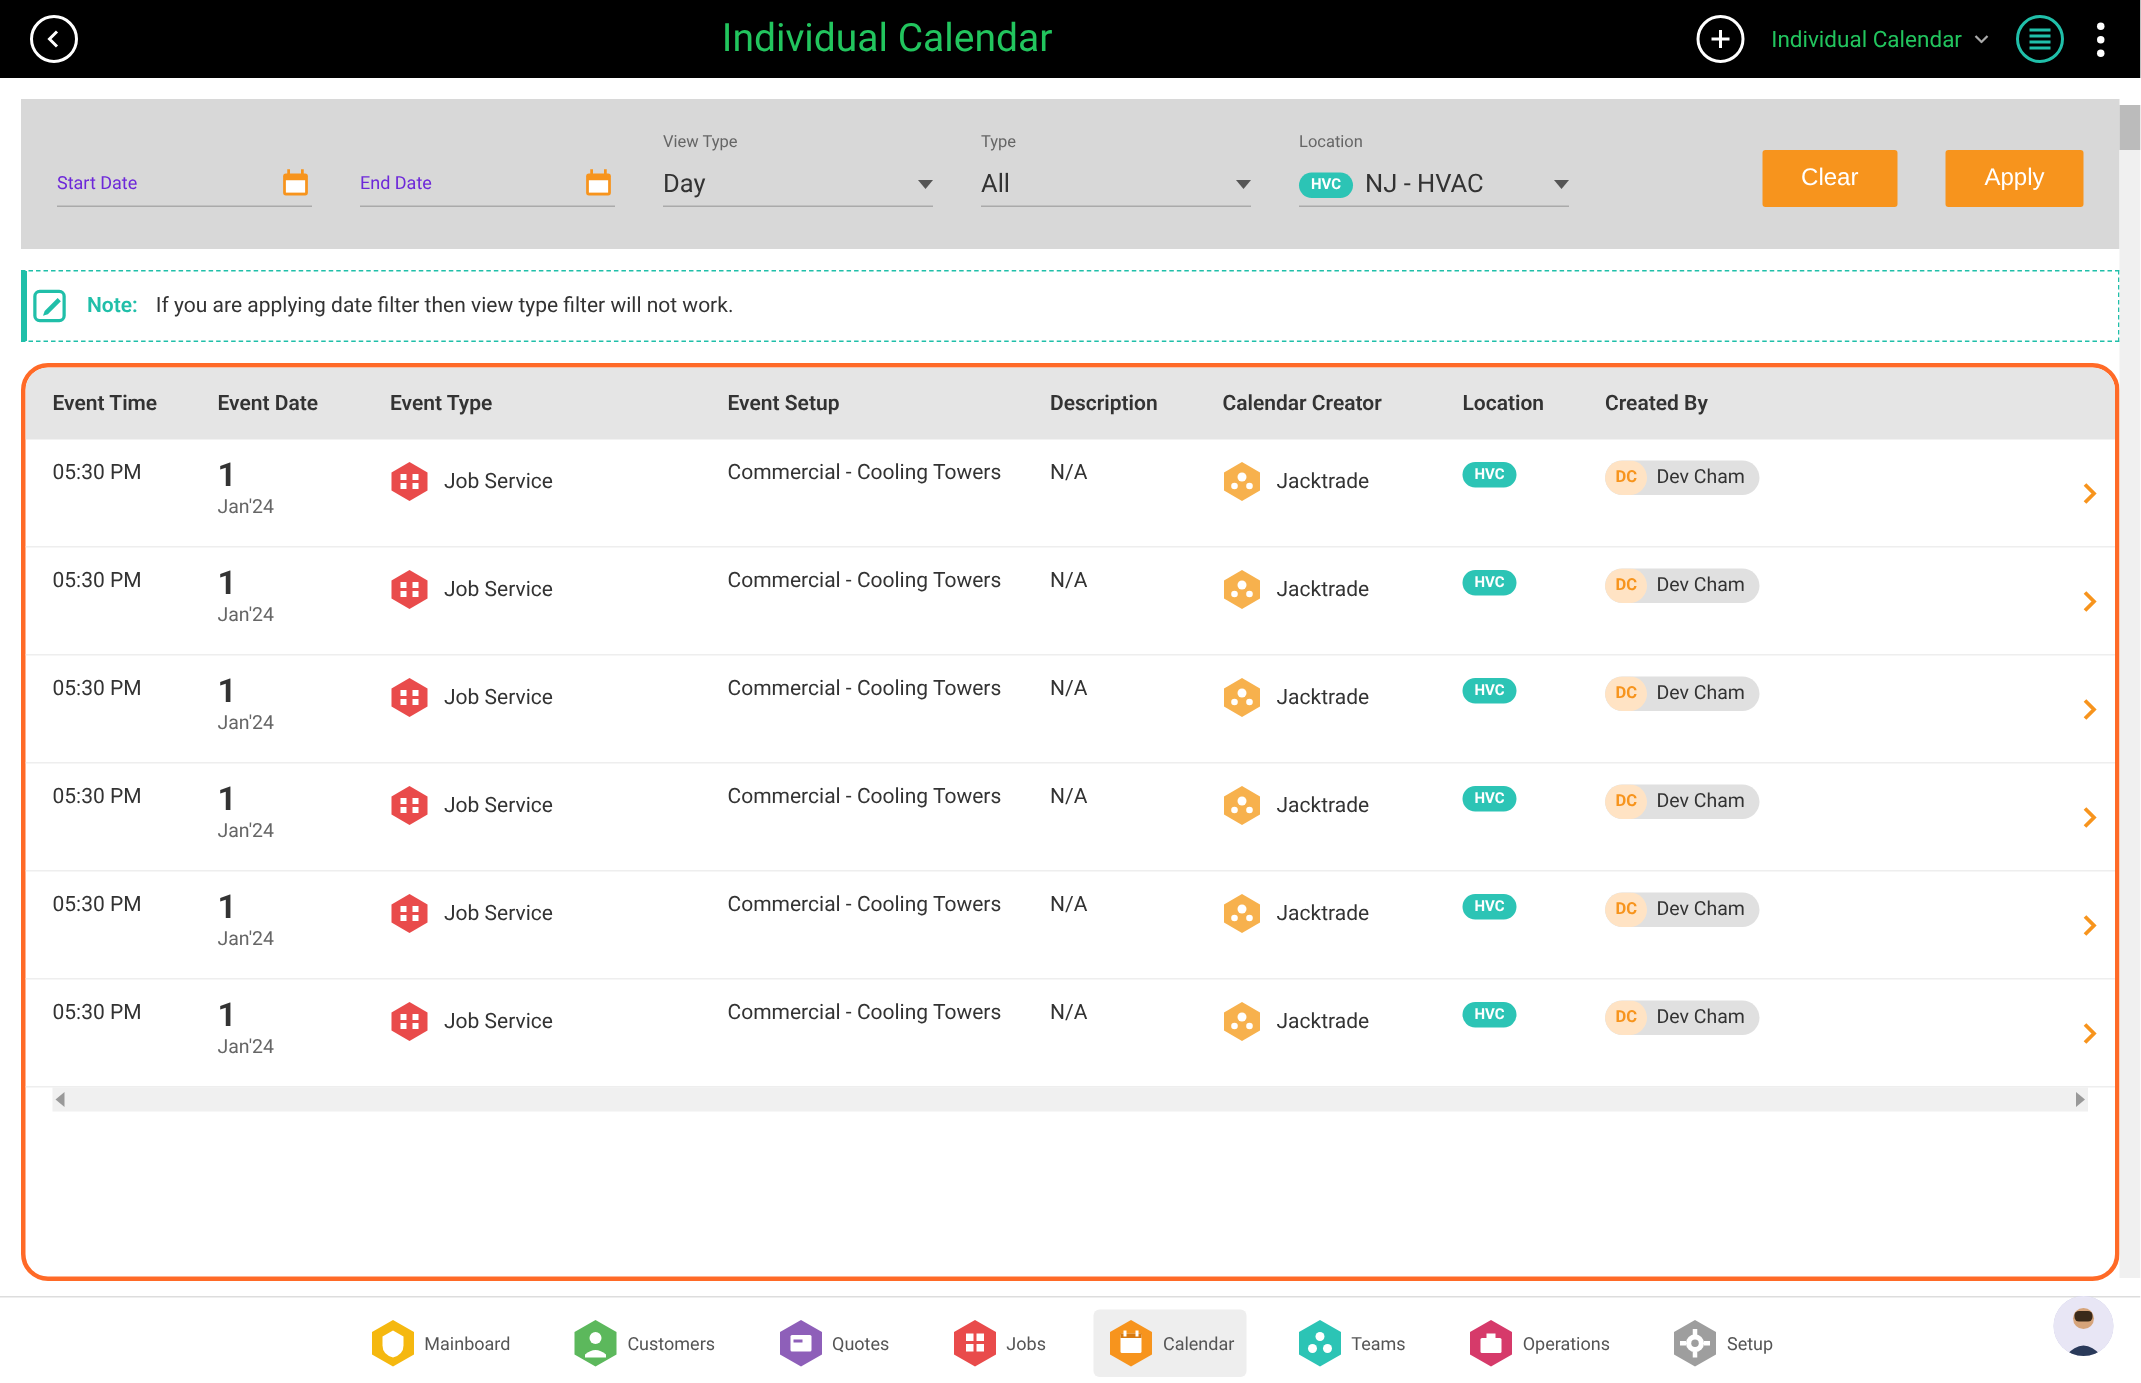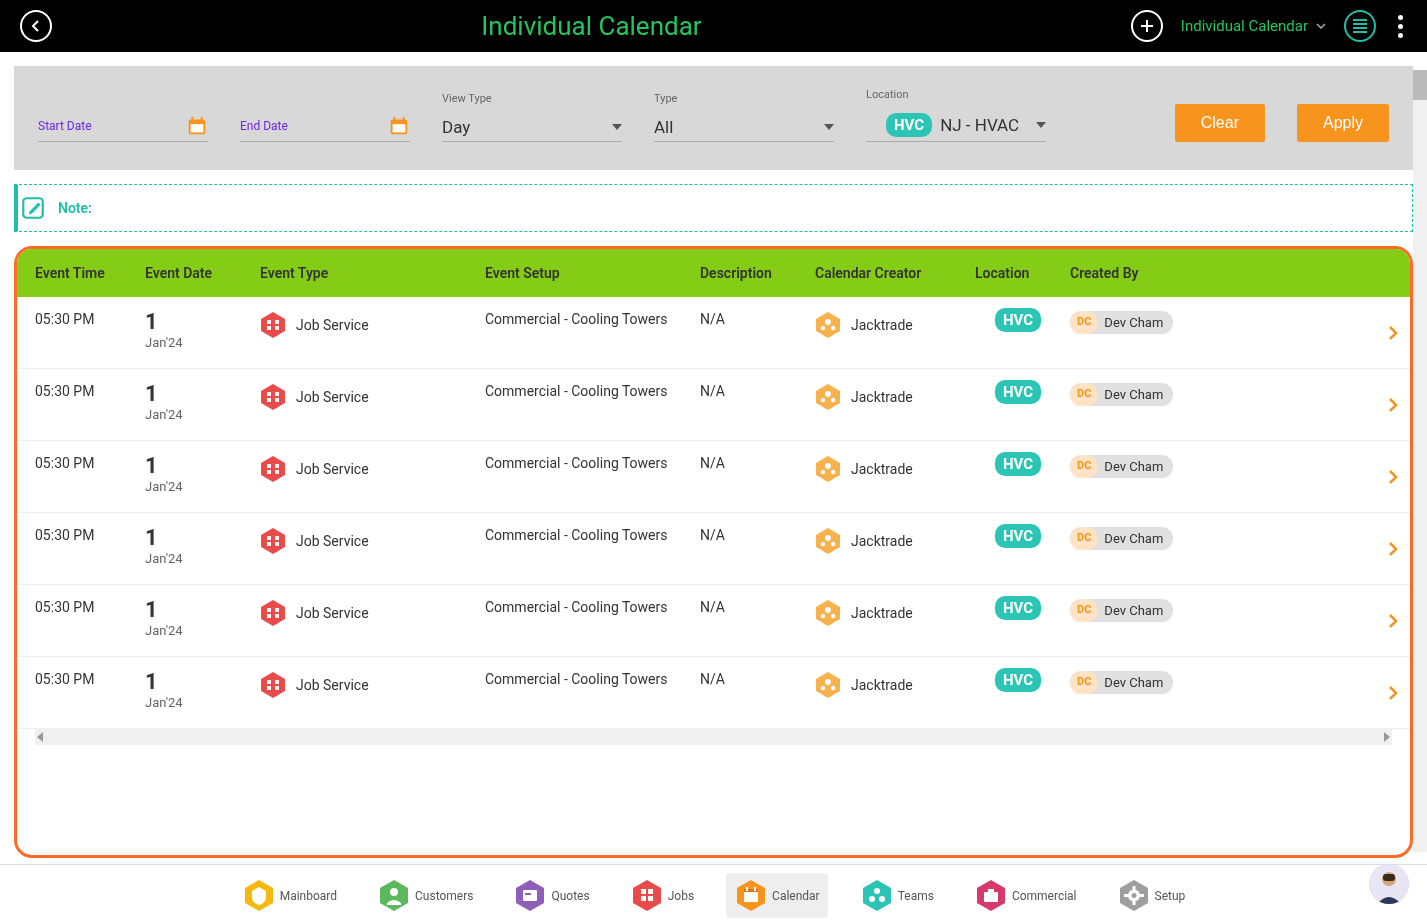--- a/index.html
+++ b/index.html
@@ -32,34 +32,34 @@
   .btn-apply { background: #f7941d; }
 
   
   .note-box { margin: 0 14px 14px; border: 1px dashed #20bfa9; border-left: 4px solid #20bfa9; padding: 10px 2px; display: flex; align-items: center; gap: 12px; font-size: 14px; }
   .note-icon { width: 26px; height: 26px; color: #20bfa9; }
   .note-label { color: #20bfa9; font-weight: 600; }
 
   
   .table-wrap { margin: 0 14px 14px; border: 3px solid #ff6a27; border-radius: 18px; overflow: hidden; position: relative; padding-bottom: 100px; }
   .table { width: 100%; }
-  .thead { background: #84cc16; display: flex; padding: 16px 18px; font-weight: 600; font-size: 14px; color: #333; }
+  .thead { background: #e5e5e5; display: flex; padding: 16px 18px; font-weight: 600; font-size: 14px; color: #333; }
   .trow { display: flex; padding: 14px 18px 18px; border-bottom: 1px solid #eee; align-items: flex-start; font-size: 14px; position: relative; }
   .col-time { width: 110px; }
   .col-date { width: 115px; }
   .col-type { width: 225px; display: flex; align-items: center; gap: 10px; }
   .col-name { width: 215px; }
   .col-desc { width: 115px; }
   .col-creator { width: 160px; display: flex; align-items: center; gap: 10px; }
   .col-loc { width: 95px; }
   .col-by { width: 170px; display: flex; align-items: center; }
   .date-big { font-size: 22px; font-weight: 700; line-height: 1; }
   .date-sub { font-size: 13px; color: #666; margin-top: 2px; }
   .hex-icon { width: 26px; height: 28px; display: flex; align-items: center; justify-content: center; }
-  .hvc-badge { background: #2cc4b5; color: #fff; font-size: 15px; font-weight: 700; padding: 3px 8px; border-radius: 10px; margin-left: 20px; }
+  .hvc-badge { background: #2cc4b5; color: #fff; font-size: 10px; font-weight: 700; padding: 3px 8px; border-radius: 10px; }
   .dc-badge { display: inline-flex; background: #e0e0e0; border-radius: 14px; overflow: hidden; }
   .dc-badge .dc-av { background: #ffe3c4; color: #f7941d; font-size: 11px; font-weight: 700; padding: 4px 7px; border-radius: 14px; }
   .dc-badge .dc-name { padding: 4px 10px 4px 6px; font-size: 13px; }
   .chevron-cell { position: absolute; right: 12px; top: 50%; transform: translateY(-50%); color: #f7941d; cursor: pointer; }
 
   
   .bottom-nav { position: absolute; bottom: 0; left: 0; right: 0; background: #fff; border-top: 1px solid #ddd; display: flex; justify-content: center; gap: 24px; padding: 8px 0 4px; z-index: 10; }
   .nav-item { display: flex; align-items: center; gap: 4px; cursor: pointer; padding: 4px 8px; font-size: 12px; color: #555; }
   .nav-item.active { background: #eee; border-radius: 4px; }
   .nav-hex { width: 34px; height: 37px; display: flex; align-items: center; justify-content: center; }
@@ -168,20 +168,21 @@
     <button class="btn btn-clear">Clear</button>
     <button class="btn btn-apply">Apply</button>
   </div>
 
   <div class="note-box">
     <svg class="note-icon" viewBox="0 0 24 24">
         <rect x="3" y="3" width="18" height="18" rx="3" fill="none" stroke="#20bfa9" stroke-width="2"></rect>
         <path d="M9 15 L17 7 L19 9 L11 17 L8 18 Z" fill="#20bfa9"></path>
       </svg>
     <span class="note-label">Note:</span>
+    <span>If you are applying date filter then view type filter will not work.</span>
   </div>
 
   <div class="table-wrap">
     <div class="table">
       <div class="thead">
         <div class="col-time">Event Time</div>
         <div class="col-date">Event Date</div>
         <div class="col-type">Event Type</div>
         <div class="col-name">Event Setup</div>
         <div class="col-desc">Description</div>
@@ -544,21 +545,21 @@
     <span>Teams</span>
   </div>
       <div class="nav-item">
     <span class="nav-hex">
           <svg width="30" height="33" viewBox="0 0 30 33">
             <polygon points="15,1 29,9 29,24 15,32 1,24 1,9" fill="#d63a6a"></polygon>
             <rect x="8" y="13" width="14" height="10" rx="1" fill="#fff"></rect>
             <rect x="12" y="10" width="6" height="3" fill="#fff"></rect>
           </svg>
         </span>
-    <span>Commercial</span>
+    <span>Operations</span>
   </div>
       <div class="nav-item">
     <span class="nav-hex">
           <svg width="30" height="33" viewBox="0 0 30 33">
             <polygon points="15,1 29,9 29,24 15,32 1,24 1,9" fill="#9e9e9e"></polygon>
             <circle cx="15" cy="16.5" r="6" fill="#fff"></circle>
             <circle cx="15" cy="16.5" r="2.5" fill="#9e9e9e"></circle>
             <rect x="13.5" y="7" width="3" height="4" fill="#fff"></rect>
             <rect x="13.5" y="22" width="3" height="4" fill="#fff"></rect>
             <rect x="5" y="15" width="4" height="3" fill="#fff"></rect>

